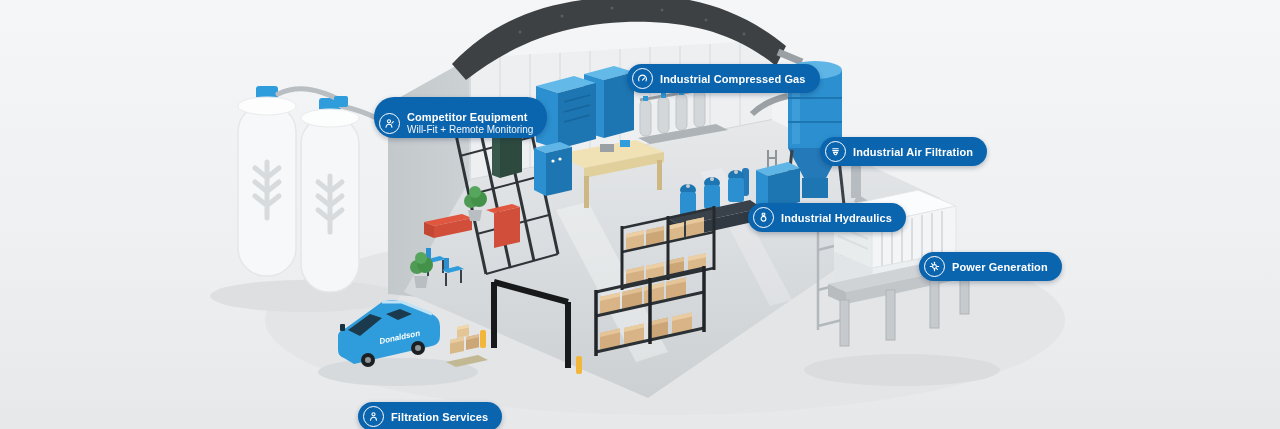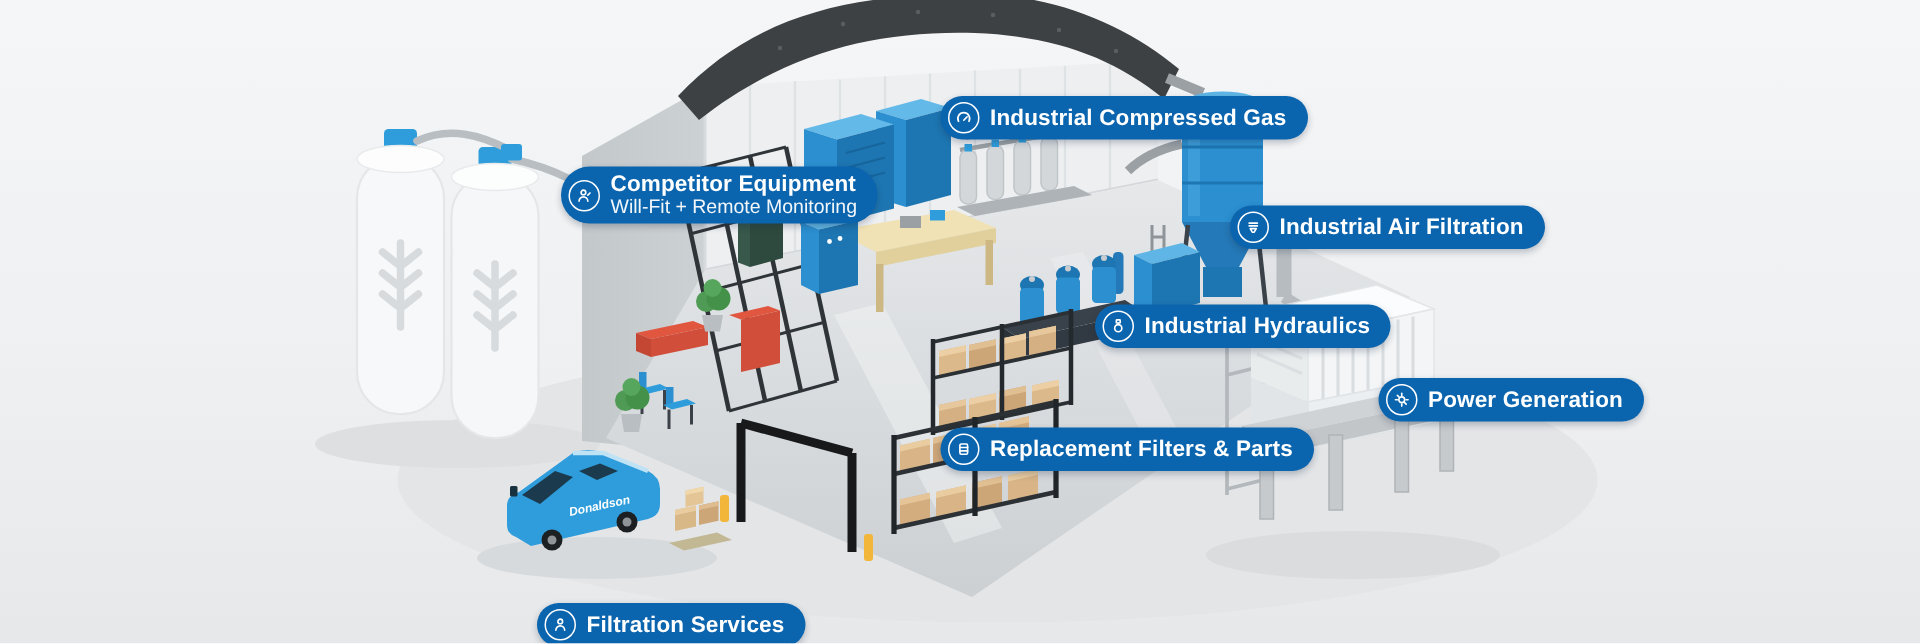--- a/index.html
+++ b/index.html
@@ -14,23 +14,23 @@
     position:absolute;display:inline-flex;align-items:center;gap:7px;
     background:#0a64ae;color:#fff;border-radius:20px;
     padding:4px 14px 4px 5px;box-shadow:0 2px 5px rgba(20,40,70,.28);
     cursor:pointer;white-space:nowrap;z-index:5;
   }
   .pill-icon{
     width:19px;height:19px;border:1.3px solid #fff;border-radius:50%;
     display:flex;align-items:center;justify-content:center;flex:none;
   }
   .pill-icon svg{width:11px;height:11px;stroke:#fff;fill:none;stroke-width:1.2;stroke-linecap:round;stroke-linejoin:round;}
-  .pill-label{font-size:15px;font-weight:bold;letter-spacing:.1px;}
+  .pill-label{font-size:11px;font-weight:bold;letter-spacing:.1px;}
   .pill-text{display:flex;flex-direction:column;line-height:1.15;}
-  .pill-sub{font-size:13px;font-weight:normal;opacity:.95;}
+  .pill-sub{font-size:10px;font-weight:normal;opacity:.95;}
 </style>
 </head>
 <body>
 
 <div class="stage">
 
   <svg class="scene-svg" viewBox="0 0 1280 429">
     <defs>
       <linearGradient id="floorG" x1="0" y1="0" x2="0" y2="1">
         <stop offset="0" stop-color="#e6e8ea"></stop>
@@ -438,21 +438,21 @@
   <div class="pill" style="left:627px;top:64px;">
     <span class="pill-icon">
       <svg viewBox="0 0 12 12">
           <path d="M2.2,8.6 A4.3,4.3 0 1 1 9.8,8.6"></path>
           <line x1="6" y1="7.8" x2="8.4" y2="5.4"></line>
         </svg>
     </span>
     <span class="pill-label">Industrial Compressed Gas</span>
   </div>
 
-  <div class="pill" style="left:374px;top:111px;padding-top:3px;padding-bottom:3px;">
+  <div class="pill" style="left:374px;top:97px;padding-top:14px;padding-bottom:3px;">
     <span class="pill-icon">
       <svg viewBox="0 0 12 12">
           <circle cx="5.4" cy="3.6" r="1.7"></circle>
           <path d="M2.2,10 a3.2,3.2 0 0 1 6.4,0"></path>
           <line x1="8.6" y1="5.6" x2="10.2" y2="4"></line>
         </svg>
     </span>
     <span class="pill-text">
       <span class="pill-label">Competitor Equipment</span>
       <span class="pill-sub">Will-Fit + Remote Monitoring</span>
@@ -463,21 +463,21 @@
     <span class="pill-icon">
       <svg viewBox="0 0 12 12">
           <line x1="3" y1="3" x2="9" y2="3"></line>
           <line x1="3" y1="5" x2="9" y2="5"></line>
           <path d="M3.8,7 h4.4 l-1.5,2.6 h-1.4 z"></path>
         </svg>
     </span>
     <span class="pill-label">Industrial Air Filtration</span>
   </div>
 
-  <div class="pill" style="left:730px;top:203px;">
+  <div class="pill" style="left:748px;top:203px;">
     <span class="pill-icon">
       <svg viewBox="0 0 12 12">
           <rect x="4.6" y="1.4" width="2.8" height="2.2" rx=".4"></rect>
           <line x1="6" y1="3.6" x2="6" y2="4.8"></line>
           <circle cx="6" cy="7.4" r="2.6"></circle>
         </svg>
     </span>
     <span class="pill-label">Industrial Hydraulics</span>
   </div>
 
@@ -489,30 +489,20 @@
           <line x1="6" y1="9.1" x2="6" y2="10.6"></line>
           <line x1="1.4" y1="6" x2="2.9" y2="6"></line>
           <line x1="9.1" y1="6" x2="10.6" y2="6"></line>
           <line x1="2.8" y1="2.8" x2="3.9" y2="3.9"></line>
           <line x1="8.1" y1="8.1" x2="9.2" y2="9.2"></line>
         </svg>
     </span>
     <span class="pill-label">Power Generation</span>
   </div>
 
-  <div class="pill" style="left:627px;top:285px;">
-    <span class="pill-icon">
-      <svg viewBox="0 0 12 12">
-          <rect x="3.2" y="2.2" width="5.6" height="7.4" rx="1"></rect>
-          <line x1="3.2" y1="4.7" x2="8.8" y2="4.7"></line>
-          <line x1="3.2" y1="7.2" x2="8.8" y2="7.2"></line>
-        </svg>
-    </span>
-    <span class="pill-label">Replacement Filters &amp; Parts</span>
-  </div>
 
   <div class="pill" style="left:358px;top:402px;text-align:right;">
     <span class="pill-icon">
       <svg viewBox="0 0 12 12">
           <circle cx="6" cy="3.6" r="1.7"></circle>
           <path d="M2.8,10 a3.2,3.2 0 0 1 6.4,0"></path>
         </svg>
     </span>
     <span class="pill-label">Filtration Services</span>
   </div>

